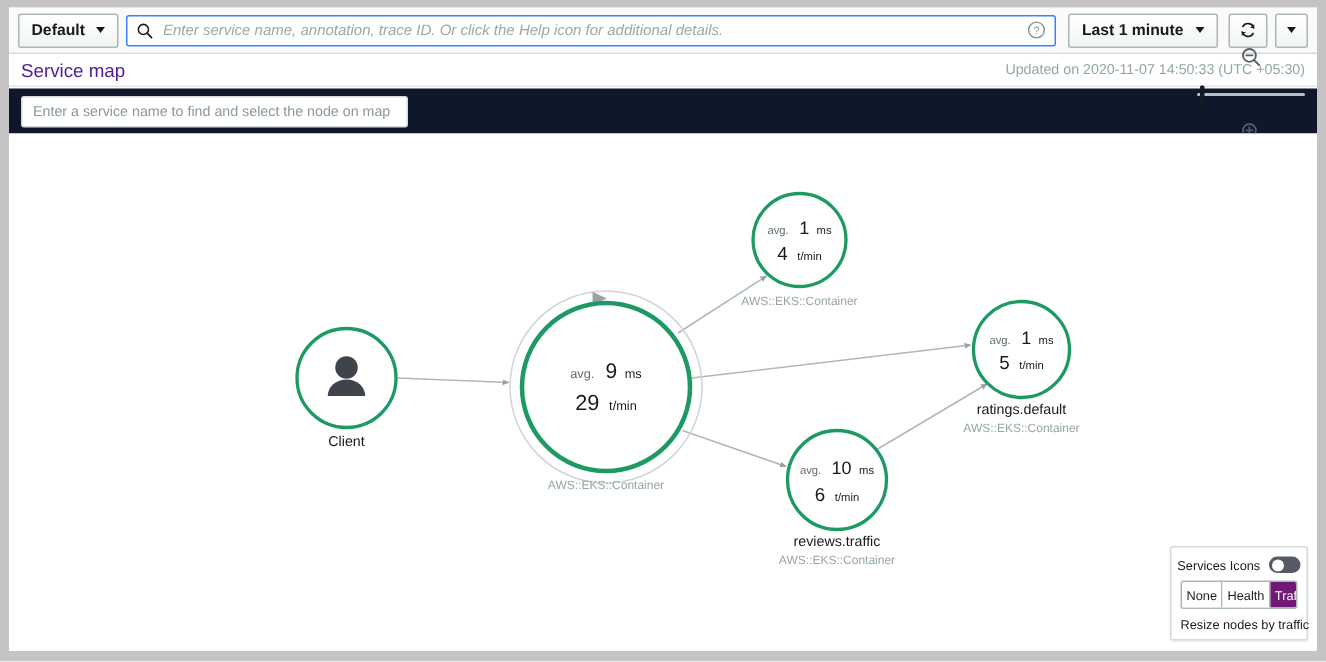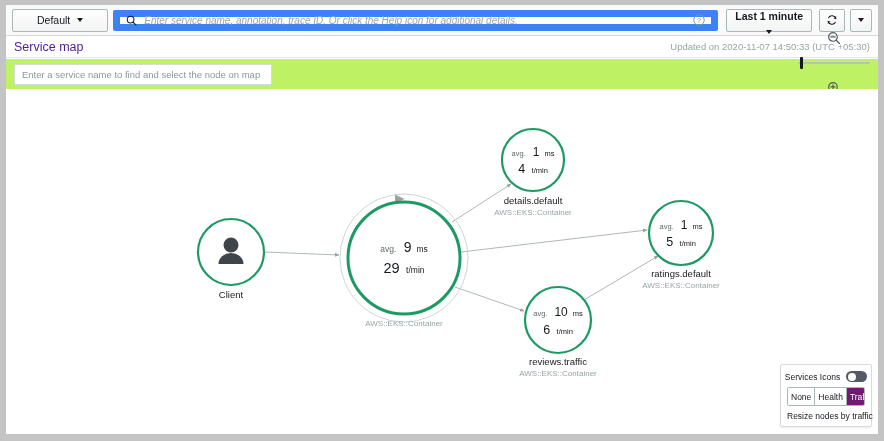--- a/index.html
+++ b/index.html
@@ -35,44 +35,44 @@
     display: flex;
     align-items: center;
     padding: 0 6px;
     box-sizing: border-box;
   }
   .filter-select {
     display: flex;
     align-items: center;
     gap: 7px;
     height: 21px;
-    padding: 0 24px;
+    padding: 0 8px;
     background: linear-gradient(#ffffff, #f2f3f3);
     border: 1px solid #aab7b8;
     border-radius: 2px;
     font-size: 10.5px;
     color: #16191f;
-    font-weight: normal;
+    font-weight: bold;
     cursor: pointer;
     white-space: nowrap;
   }
   .caret {
     width: 0; height: 0;
     border-left: 3.5px solid transparent;
     border-right: 3.5px solid transparent;
     border-top: 4.5px solid #16191f;
   }
   .search-wrap {
     flex: 1;
     display: flex;
     align-items: center;
     height: 21px;
     margin-left: 5px;
     background: #ffffff;
-    border: 7px solid #3b82f6;
+    border: 1px solid #3b82f6;
     border-radius: 2px;
     padding: 0 6px;
     box-sizing: border-box;
     position: relative;
   }
   .search-icon { flex: 0 0 auto; margin-right: 5px; display:flex; }
   .search-input {
     flex: 1;
     border: none;
     outline: none;
@@ -93,21 +93,20 @@
     padding: 0 8px;
     margin-left: 8px;
     background: linear-gradient(#ffffff, #f2f3f3);
     border: 1px solid #aab7b8;
     border-radius: 2px;
     font-size: 10.5px;
     color: #16191f;
     font-weight: bold;
     cursor: pointer;
     white-space: nowrap;
-    flex-direction: column;
   }
   .refresh-btn {
     display:flex; align-items:center; justify-content:center;
     width: 24px; height: 21px;
     margin-left: 7px;
     background: linear-gradient(#ffffff, #f2f3f3);
     border: 1px solid #aab7b8;
     border-radius: 2px;
     cursor: pointer;
   }
@@ -148,21 +147,21 @@
   .controlsrow {
     position: absolute;
     left: 0; top: 54px;
     width: 872px;
     height: 30px;
     display: flex;
     align-items: center;
     justify-content: space-between;
     padding: 0 8px;
     box-sizing: border-box;
-    background: #bef264;
+    background: #0f172a;
   }
   .find-input {
     width: 242px;
     height: 19px;
     border: 1px solid #d5dbdb;
     border-radius: 2px;
     font-size: 9.5px;
     color: #687070;
     padding: 0 7px;
     outline: none;
@@ -498,21 +497,20 @@
 
     <div class="node-label" style="left:165px; top:200px; width:120px;">
       <div class="node-title">Client</div>
     </div>
 
     <div class="node-label" style="left:313px; top:229px; width:170px;">
       <div class="node-sub">AWS::EKS::Container</div>
     </div>
 
     <div class="node-label" style="left:452px; top:106px; width:150px;">
-      <div class="node-title">details.default</div>
       <div class="node-sub">AWS::EKS::Container</div>
     </div>
 
     <div class="node-label" style="left:600px; top:179px; width:150px;">
       <div class="node-title">ratings.default</div>
       <div class="node-sub">AWS::EKS::Container</div>
     </div>
 
     <div class="node-label" style="left:477px; top:267px; width:150px;">
       <div class="node-title">reviews.traffic</div>

